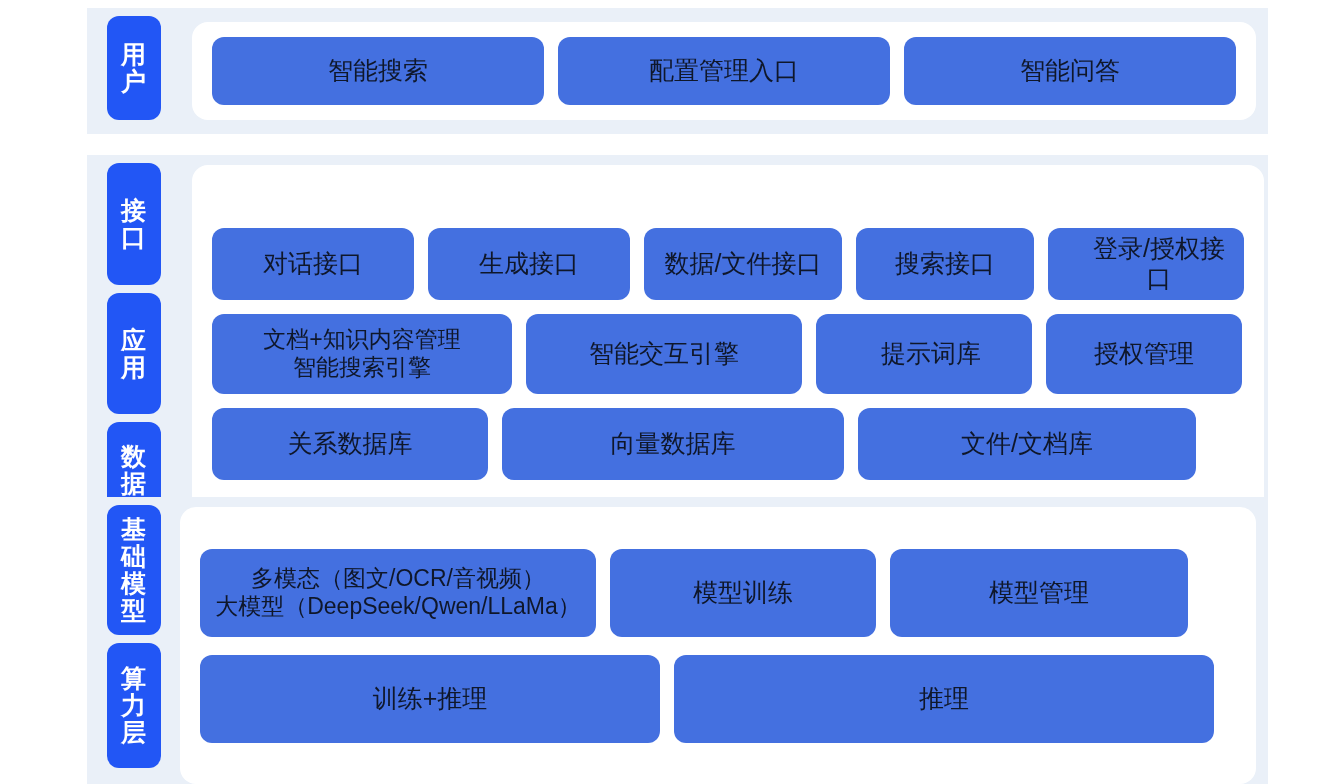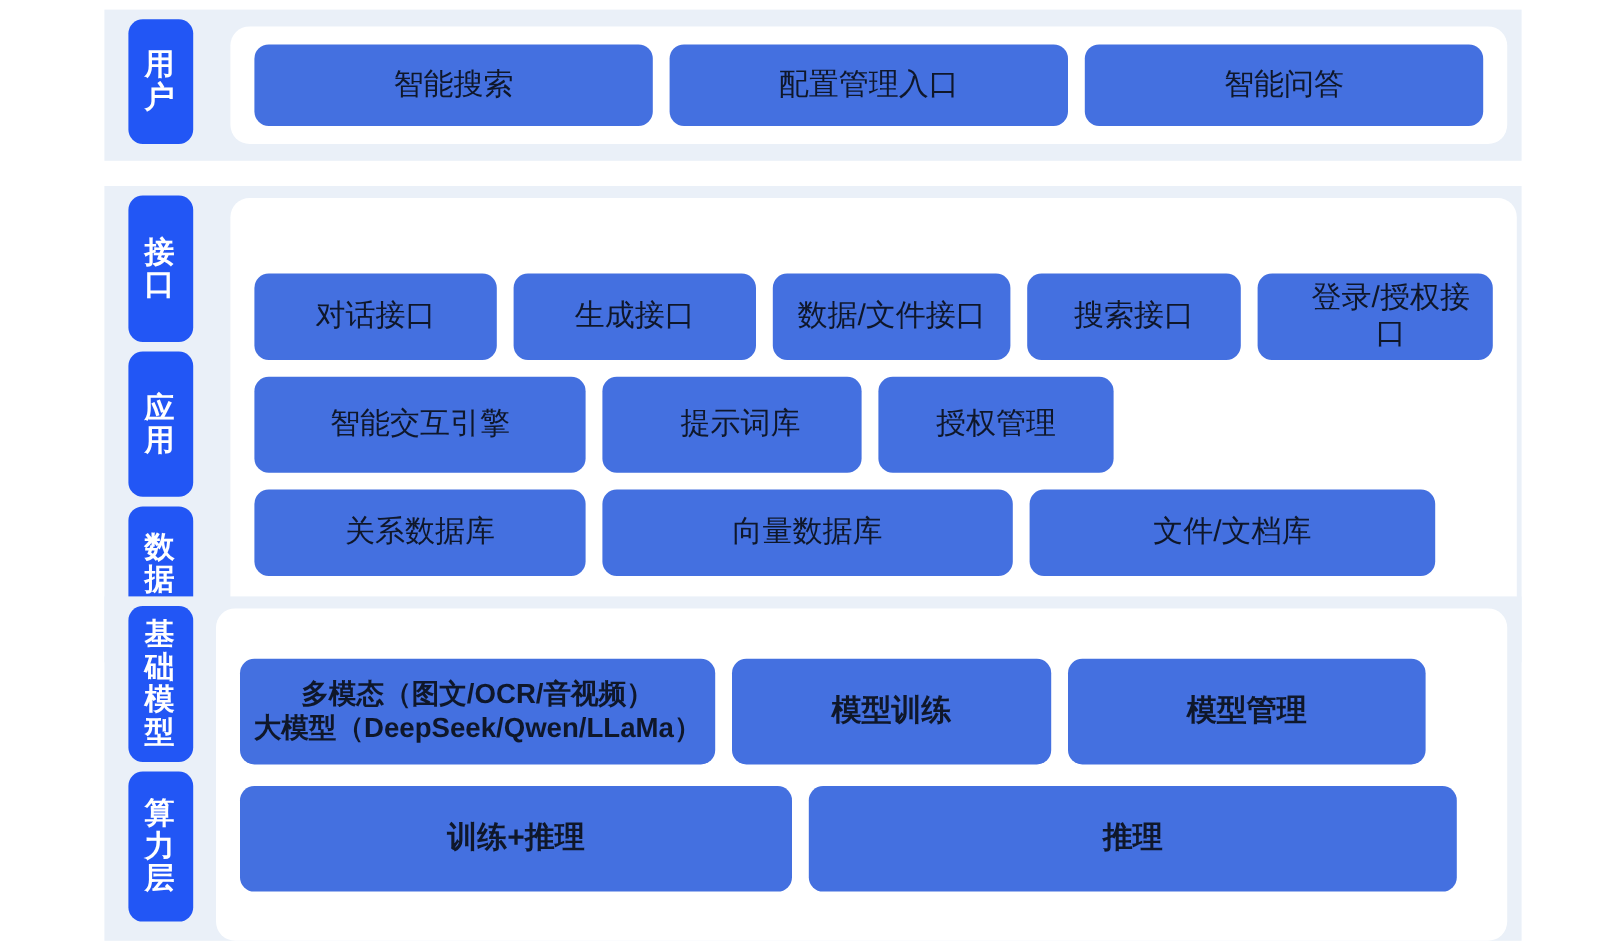--- a/index.html
+++ b/index.html
@@ -51,21 +51,21 @@
     background: #2256f5;
     border-radius: 12px;
     color: #ffffff;
     font-size: 25px;
     font-weight: bold;
     line-height: 1.08;
     letter-spacing: 1px;
     display: flex;
     align-items: center;
     justify-content: center;
-    text-align: center;
+    text-align: right;
     box-sizing: border-box;
     padding: 6px 2px;
     writing-mode: horizontal-tb;
     word-break: break-all;
     flex: 1 1 auto;
   }
   .layer-label span { display: block; width: 27px; }
 
   
   .panel {
@@ -134,21 +134,21 @@
   .w-rel { flex: 0 0 276px; }
   .w-vec { flex: 0 0 342px; }
   .w-file{ flex: 0 0 338px; }
 
   
   #section-base { top: 497px; height: 287px; }
   #section-base .panel { margin: 10px 12px 0 0; padding: 18px 20px; gap: 18px; }
   #section-base .layer-label { flex: 0 0 auto; }
   #section-base .layer-label.l-model { height: 130px; }
   #section-base .layer-label.l-compute { height: 125px; }
-  #section-base .row { height: 88px; font-weight: bold; }
+  #section-base .row { height: 88px; }
   .w-mm    { flex: 0 0 396px; }
   .w-train { flex: 0 0 266px; }
   .w-mgmt  { flex: 0 0 298px; }
   .w-tp    { flex: 0 0 460px; text-align: right; }
   .w-infer { flex: 0 0 540px; }
 </style>
 </head>
 <body>
 
 <div class="diagram">
@@ -184,20 +184,22 @@
 
       <div class="row">
         <div class="box w-dialog">对话接口</div>
         <div class="box w-gen">生成接口</div>
         <div class="box w-datafile">数据/文件接口</div>
         <div class="box w-search">搜索接口</div>
         <div class="box w-auth">登录/授权接口</div>
       </div>
 
       <div class="row app-row">
+        <div class="box two-line w-doc">文档+知识内容管理
+智能搜索引擎</div>
         <div class="box w-inter">智能交互引擎</div>
         <div class="box w-prompt">提示词库</div>
         <div class="box w-authman">授权管理</div>
       </div>
 
       <div class="row">
         <div class="box w-rel">关系数据库</div>
         <div class="box w-vec">向量数据库</div>
         <div class="box w-file">文件/文档库</div>
       </div>

